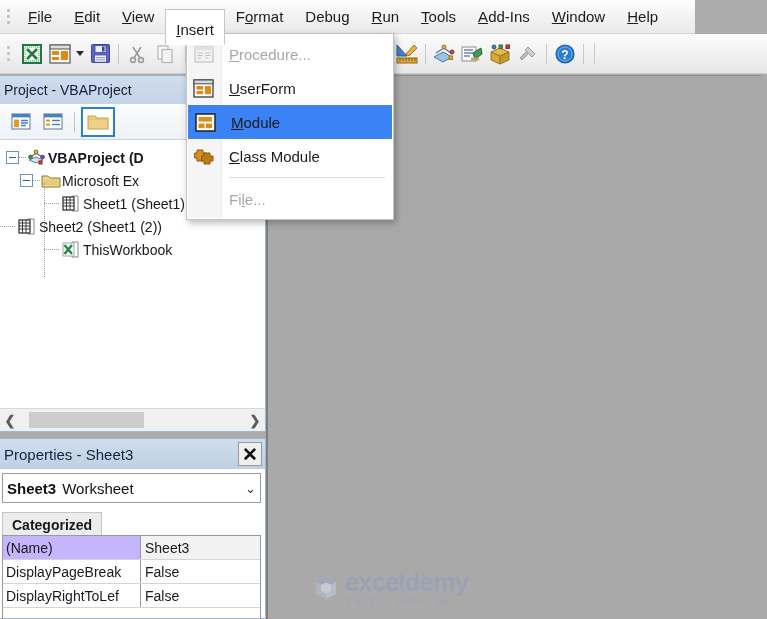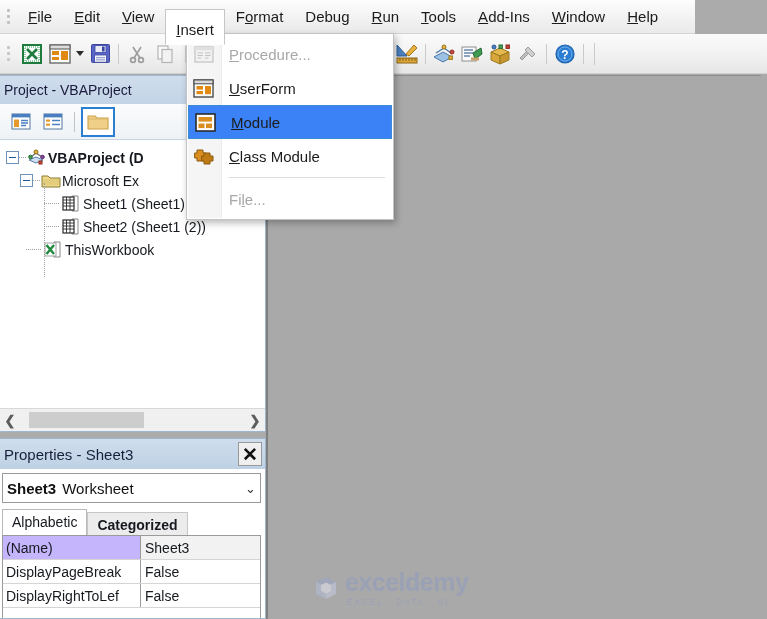--- a/index.html
+++ b/index.html
@@ -659,34 +659,34 @@
       <span class="ticon" style="width:24px;">
         <svg width="20" height="18" viewBox="0 0 20 18">
           <path d="M11 1 L17 1 L17 16 L11 16 Z" fill="#fff" stroke="#7a7a7a" stroke-width="0.9"></path>
           <rect x="2" y="2" width="11" height="13" fill="#fff" stroke="#2b2b2b" stroke-width="1.2"></rect>
           <path d="M2 5 H13 M2 8 H13 M2 11 H13 M5.5 2 V15 M9 2 V15" stroke="#2b2b2b" stroke-width="0.9"></path>
         </svg>
       </span>
       <span>Sheet1 (Sheet1)</span>
     </div>
 
-    <div class="tree-row" style="padding-left:44px;">
+    <div class="tree-row" style="">
       <span class="dots" style="width:15px;"></span>
       <span class="ticon" style="width:24px;">
         <svg width="20" height="18" viewBox="0 0 20 18">
           <path d="M11 1 L17 1 L17 16 L11 16 Z" fill="#fff" stroke="#7a7a7a" stroke-width="0.9"></path>
           <rect x="2" y="2" width="11" height="13" fill="#fff" stroke="#2b2b2b" stroke-width="1.2"></rect>
           <path d="M2 5 H13 M2 8 H13 M2 11 H13 M5.5 2 V15 M9 2 V15" stroke="#2b2b2b" stroke-width="0.9"></path>
         </svg>
       </span>
       <span>Sheet2 (Sheet1 (2))</span>
     </div>
 
 
-    <div class="tree-row" style="padding-left:26px;">
+    <div class="tree-row" style="padding-left:44px;">
       <span class="dots" style="width:15px;"></span>
       <span class="ticon" style="width:24px;">
         <svg width="20" height="18" viewBox="0 0 20 18">
           <path d="M11 1 L17 1 L17 16 L11 16 Z" fill="#fff" stroke="#7a7a7a" stroke-width="0.9"></path>
           <rect x="2" y="2" width="11" height="13" fill="#fff" stroke="#9a9a9a" stroke-width="0.9"></rect>
           <path d="M3.5 4 L11 13 M11 4 L3.5 13" stroke="#1f8a3d" stroke-width="2.4"></path>
         </svg>
       </span>
       <span>ThisWorkbook</span>
     </div>
@@ -706,21 +706,20 @@
     <div id="props-close">✕</div>
   </div>
 
   <div id="props-combo">
     <span id="props-combo-name">Sheet3</span>
     <span id="props-combo-type">Worksheet</span>
     <span id="props-combo-caret">⌄</span>
   </div>
 
   <div id="props-tabs">
-    <div class="ptab active">Alphabetic</div>
     <div class="ptab inactive">Categorized</div>
   </div>
 
   <div id="props-grid">
     <div class="prow">
       <div class="pname">(Name)</div>
       <div class="pval">Sheet3</div>
     </div>
     <div class="prow">
       <div class="pname">DisplayPageBreak</div>

